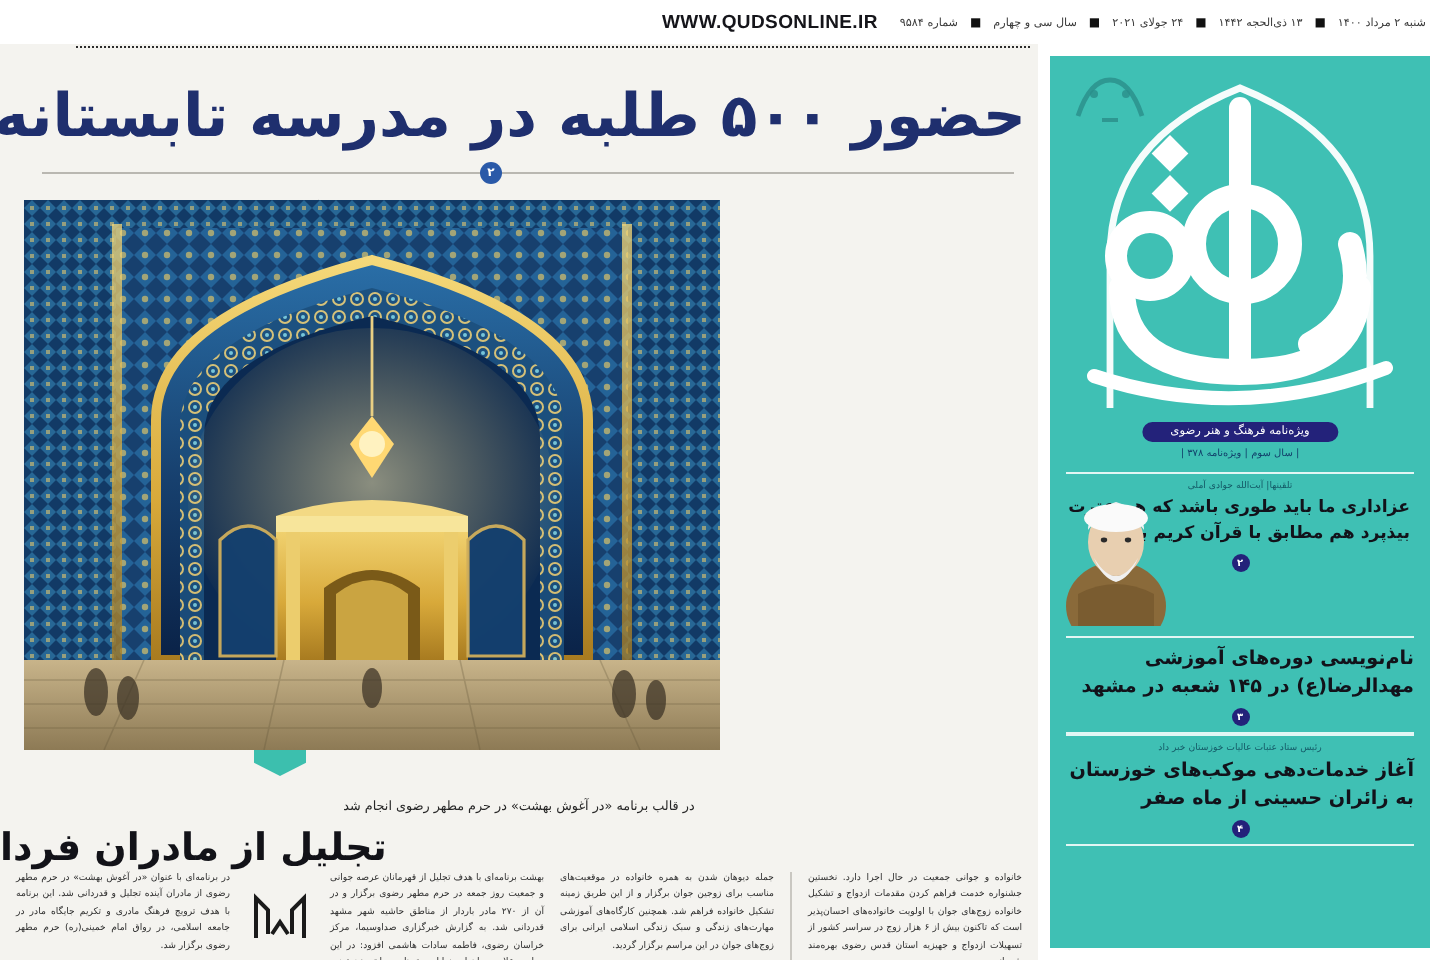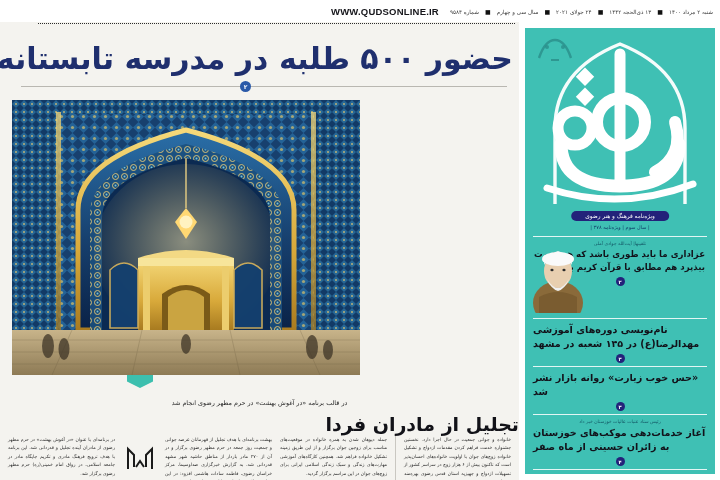--- a/index.html
+++ b/index.html
@@ -109,21 +109,21 @@
 
   
   .bottom{
     position:absolute;top:362px;right:0;width:519px;height:118px;
   }
   .b-kicker{
     text-align:center;font-size:6.4px;color:#262626;
     margin-top:14px;line-height:10px;
   }
   .b-headline{
-    text-align:right;font-size:19px;font-weight:bold;color:#121218;
+    text-align:left;font-size:19px;font-weight:bold;color:#121218;
     line-height:28px;margin-top:2px;
   }
   .b-cols{
     position:absolute;top:52px;right:8px;left:8px;
     display:flex;flex-direction:row;gap:8px;
   }
   .b-col{
     flex:1;text-align:justify;direction:rtl;
     font-size:4.6px;line-height:8.4px;color:#2c2c2c;
   }
@@ -162,21 +162,21 @@
   .panel-rule{height:1px;background:#ffffff;opacity:.85;margin:0 8px;}
 
   .items{position:absolute;top:208px;left:0;width:100%;}
   .item{position:relative;padding:4px 8px 3px 8px;}
   .item-src{
     font-size:4.6px;color:#0f4e5e;text-align:center;
     opacity:.9;margin-bottom:2px;
   }
   .item-title{
     font-size:9.6px;font-weight:bold;color:#12121a;
-    line-height:14px;text-align:left;
+    line-height:14px;text-align:right;
   }
   .item.q .item-title{text-align:right;padding-right:2px;font-size:8.6px;line-height:13px;}
   .item-badge{
     width:9px;height:9px;border-radius:50%;background:#23227a;
     color:#fff;font-size:5px;display:flex;align-items:center;
     justify-content:center;margin:3px auto 0 auto;font-weight:bold;
   }
   .cleric{
     position:absolute;top:2px;left:6px;width:54px;height:74px;
   }
@@ -401,24 +401,20 @@
           <div class="item-badge">۲</div>
         </div>
 
         <div class="panel-rule"></div>
         <div class="item">
           <div class="item-title">نام‌نویسی دوره‌های آموزشی مهدالرضا(ع) در ۱۴۵ شعبه در مشهد</div>
           <div class="item-badge">۳</div>
         </div>
 
         <div class="panel-rule"></div>
-        <div class="item">
-          <div class="item-title">«حس خوب زیارت» روانه بازار نشر شد</div>
-          <div class="item-badge">۳</div>
-        </div>
 
         <div class="panel-rule"></div>
         <div class="item">
           <div class="item-src">رئیس ستاد عتبات عالیات خوزستان خبر داد</div>
           <div class="item-title">آغاز خدمات‌دهی موکب‌های خوزستان به زائران حسینی از ماه صفر</div>
           <div class="item-badge">۴</div>
         </div>
 
         <div class="panel-rule"></div>
       </div>

